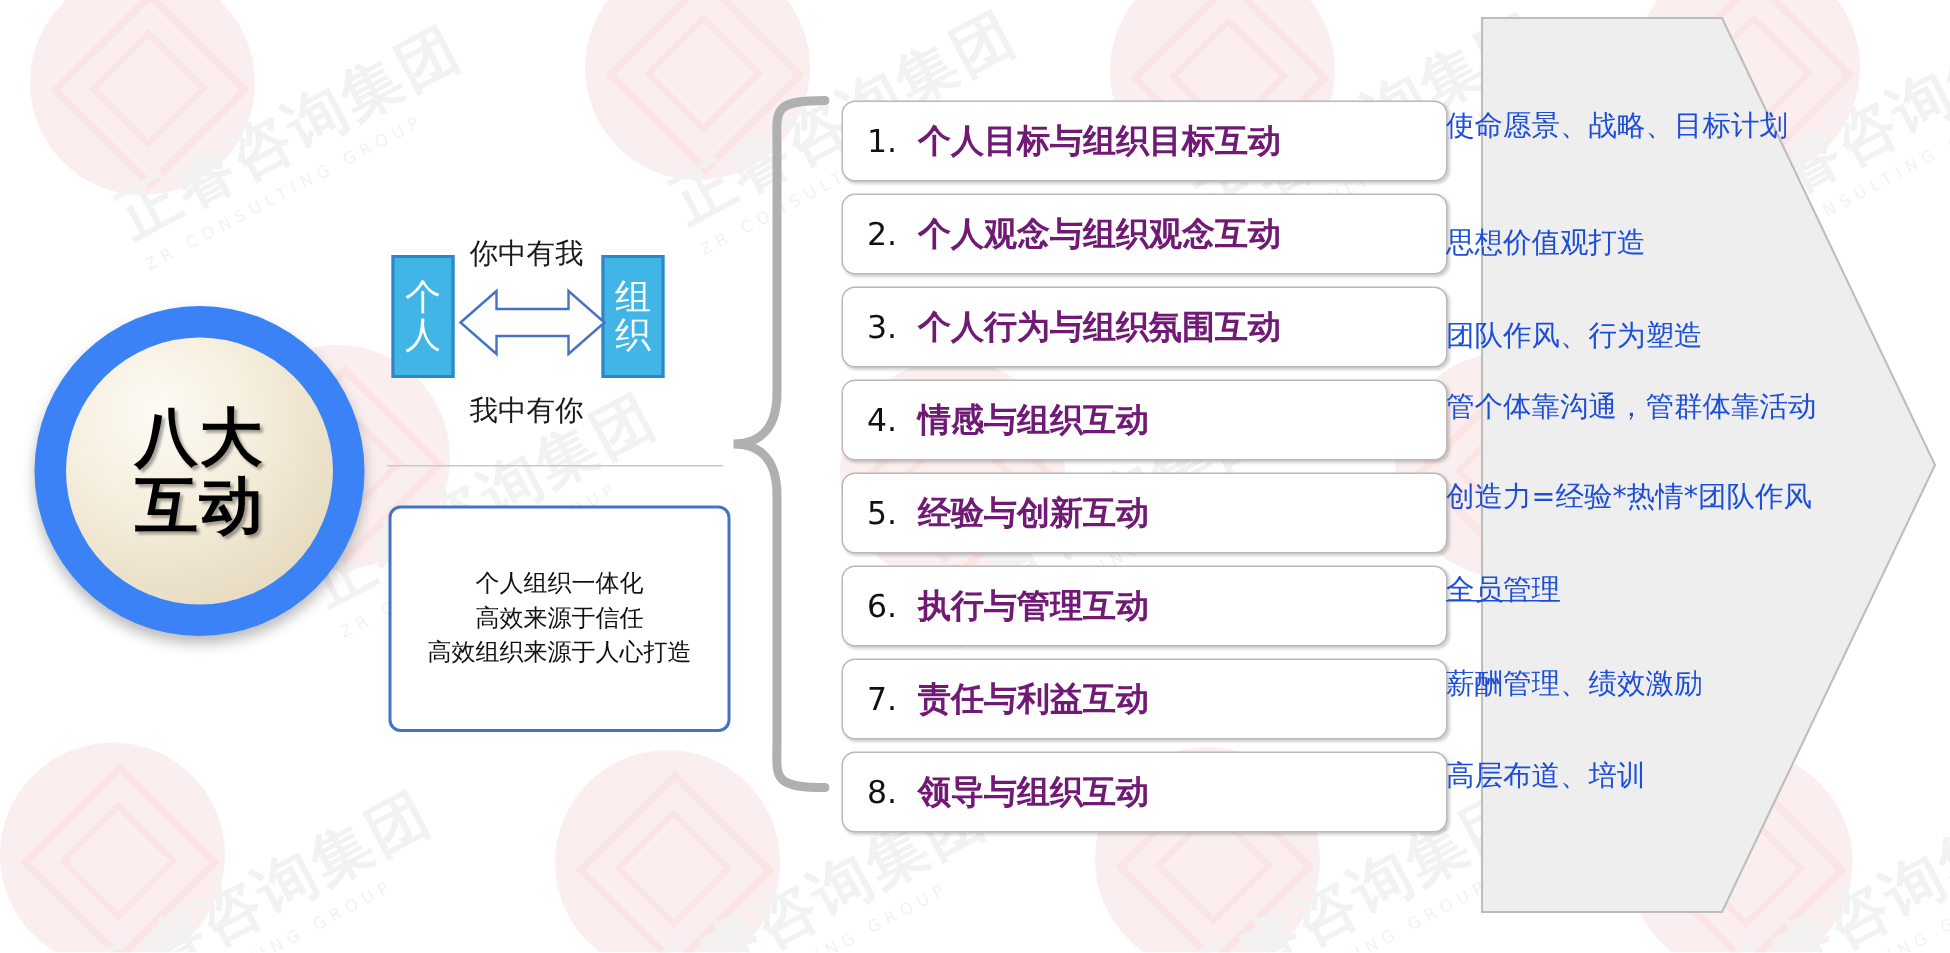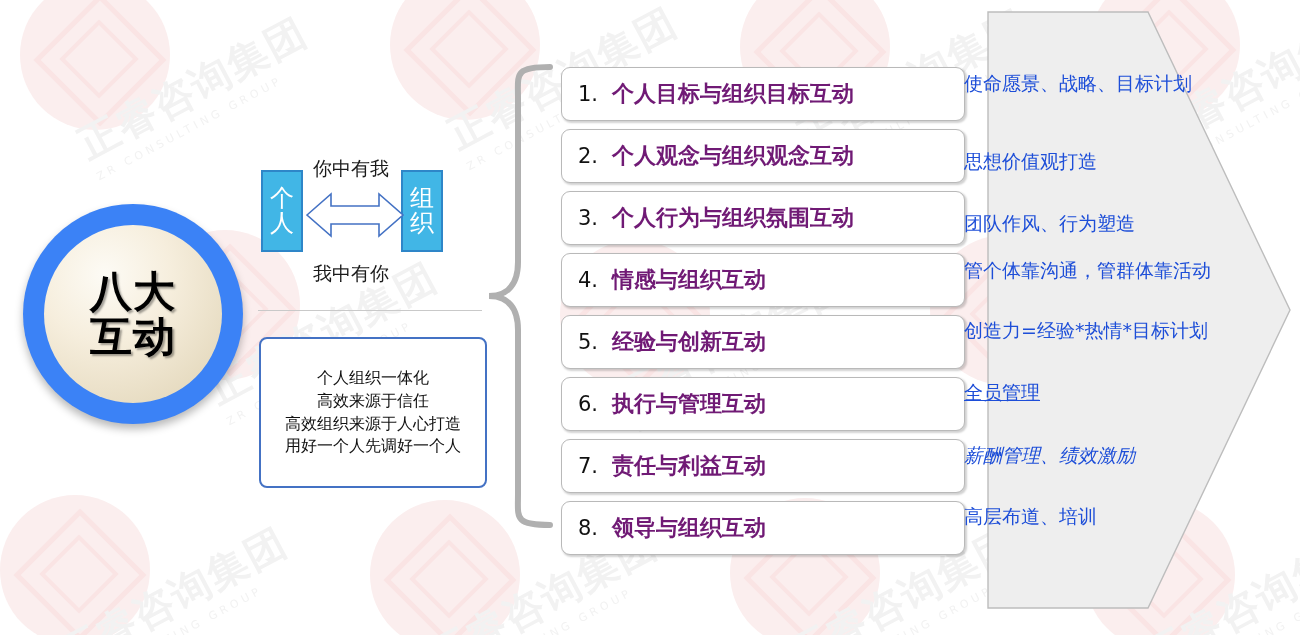--- a/index.html
+++ b/index.html
@@ -301,21 +301,20 @@
 
   <div class="pair-label" id="label-top">你中有我</div>
   <div class="pair-label" id="label-bottom">我中有你</div>
 
   <div id="divider"></div>
 
   <div id="quote-box">
     <div class="quote-line">个人组织一体化</div>
     <div class="quote-line">高效来源于信任</div>
     <div class="quote-line">高效组织来源于人心打造</div>
-    <div class="quote-line">用好一个人先调好一个人</div>
   </div>
 
   <svg id="brace" width="72" height="468" viewBox="0 0 72 468">
     <path d="M66,5 C30,5 34,12 34,36 L34,200 C34,228 18,234 5,234
              C18,234 34,240 34,268 L34,432 C34,456 30,463 66,463" fill="none" stroke="#b0b0b0" stroke-width="6" stroke-linecap="round"></path>
   </svg>
 
   <div id="list">
     <div class="item">
       <span class="item-num">1.</span>
@@ -348,18 +347,18 @@
     <div class="item">
       <span class="item-num">8.</span>
       <span class="item-text">领导与组织互动</span>
     </div>
   </div>
 
   <div class="note" style="top:71px;">使命愿景、战略、目标计划</div>
   <div class="note" style="top:133px;margin-top:16px;">思想价值观打造</div>
   <div class="note" style="top:195px;margin-top:16px;">团队作风、行为塑造</div>
   <div class="note" style="top:258px;">管个体靠沟通，管群体靠活动</div>
-  <div class="note" style="top:318px;">创造力=经验*热情*目标计划</div>
+  <div class="note" style="top:318px;">创造力=经验*热情*团队作风</div>
   <div class="note" style="top:380px;text-decoration:underline;">全员管理</div>
-  <div class="note" style="top:443px;font-style:italic;">薪酬管理、绩效激励</div>
+  <div class="note" style="top:443px;">薪酬管理、绩效激励</div>
   <div class="note" style="top:504px;">高层布道、培训</div>
 
 </div>
 
 </body></html>

